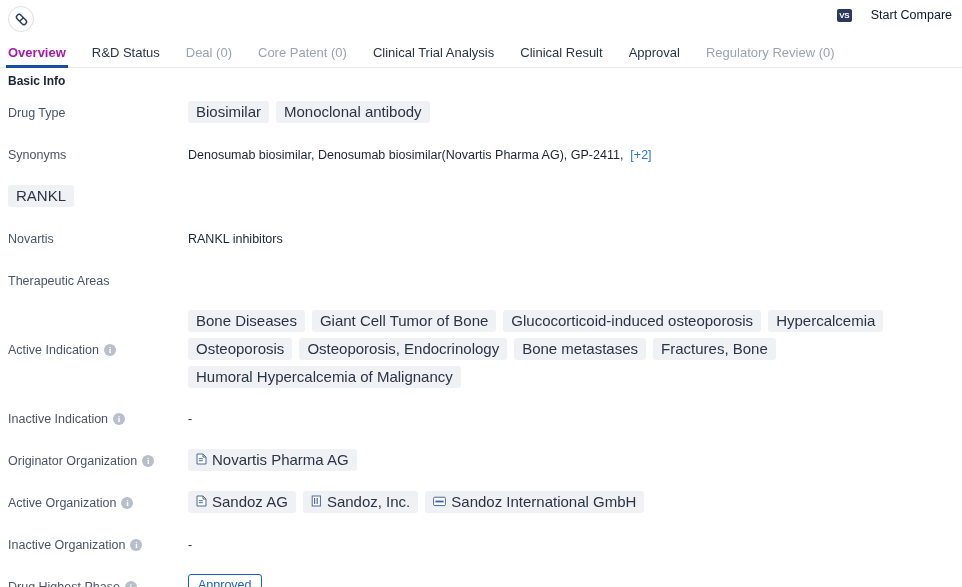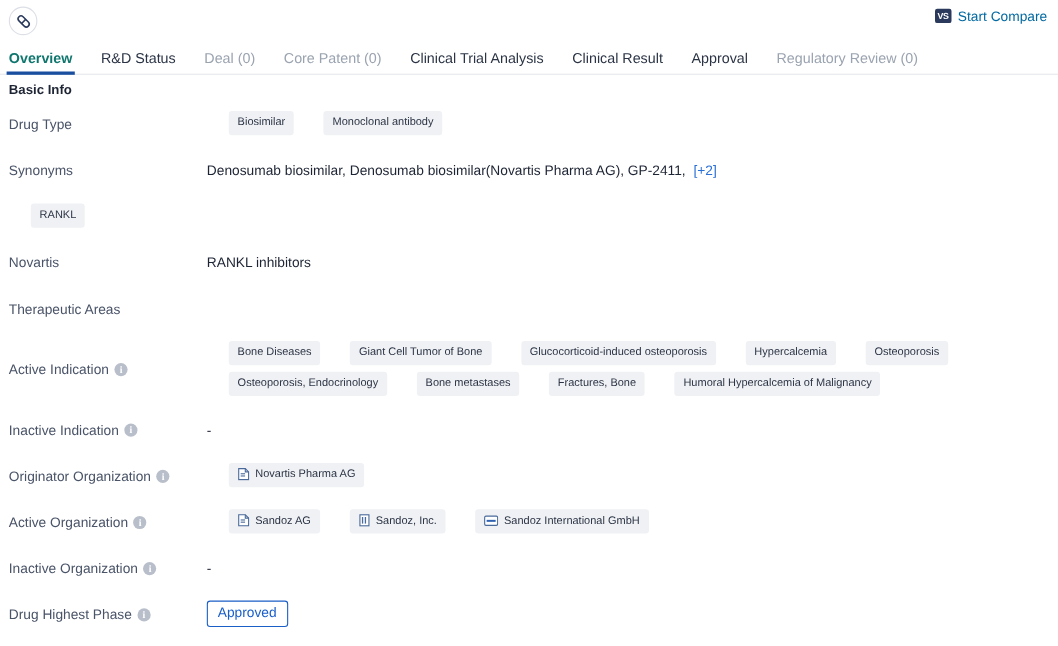--- a/index.html
+++ b/index.html
@@ -35,37 +35,38 @@
     color: #1d2433;
     margin-left: 10px;
     letter-spacing: .1px;
     white-space: nowrap;
   }
   .header-right {
     position: absolute;
     right: 10px;
     top: 8px;
     display: flex;
-    gap: 6px;
+    align-items: center;
+    gap: 19px;
     cursor: pointer;
   }
   .vs-icon {
     width: 15px; height: 13px;
     background: #2b3a5c;
     border-radius: 2px;
     color: #fff;
     font-size: 8px;
     font-weight: bold;
     display: flex; align-items: center; justify-content: center;
     letter-spacing: -0.3px;
     flex: none;
   }
   .compare-label {
     font-size: 12.5px;
-    color: #0369a1;
+    color: #0f172a;
     white-space: nowrap;
   }
 
   
   .tabs {
     height: 30px;
     display: flex;
     align-items: flex-end;
     padding: 0 0 0 8px;
     border-bottom: 1px solid #e6e8eb;
@@ -75,21 +76,21 @@
   .tab {
     font-size: 13px;
     color: #2b3445;
     padding: 0 0 7px 0;
     margin-right: 26px;
     white-space: nowrap;
     cursor: pointer;
     position: relative;
   }
   .tab.active {
-    color: #0f766e;
+    color: #a21caf;
     font-weight: bold;
   }
   .tab.active::after {
     content: "";
     position: absolute;
     left: -2px; right: -2px;
     bottom: -1px;
     height: 3px;
     background: #1a4fa0;
   }
@@ -142,27 +143,26 @@
     font-weight: bold;
     line-height: 12px;
     text-align: center;
     font-family: "Liberation Serif", serif;
     flex: none;
   }
 
   .tag {
     background: #f0f1f4;
     border-radius: 3px;
-    font-size: 10px;
+    font-size: 15px;
     color: #2b3445;
     padding: 3px 8px 4px 8px;
     white-space: nowrap;
     line-height: 15px;
     cursor: pointer;
-    margin-left: 20px;
   }
   .tag.org {
     display: inline-flex;
     align-items: center;
     gap: 5px;
   }
   .plain-text {
     font-size: 12.5px;
     color: #1d2433;
     line-height: 18px;

